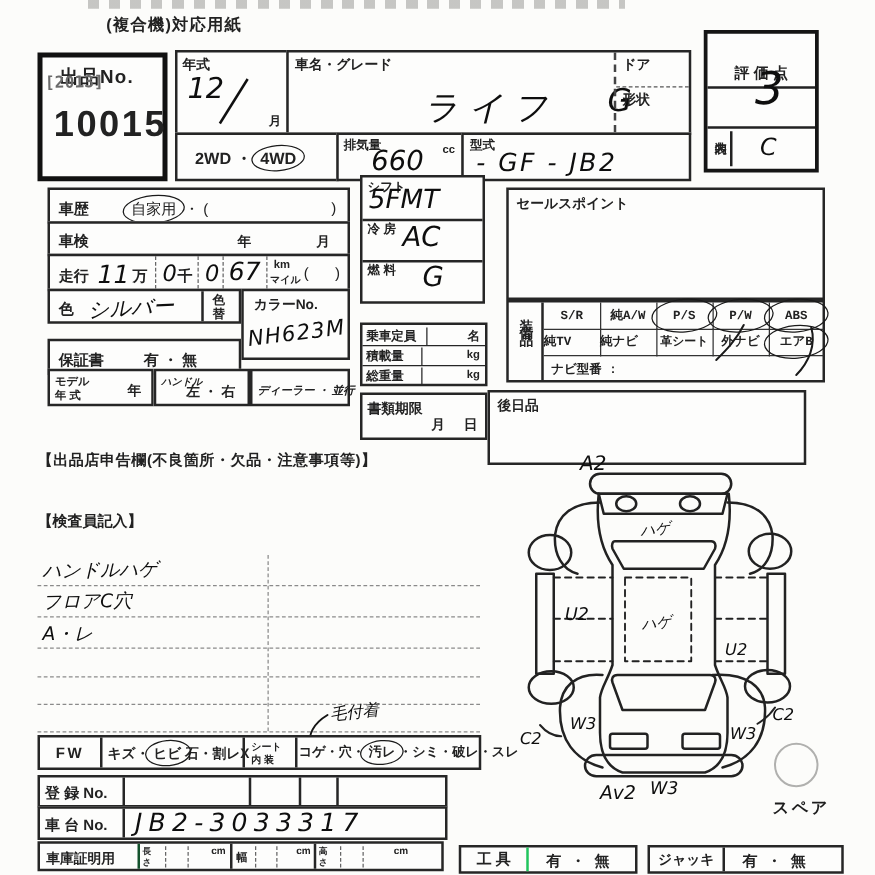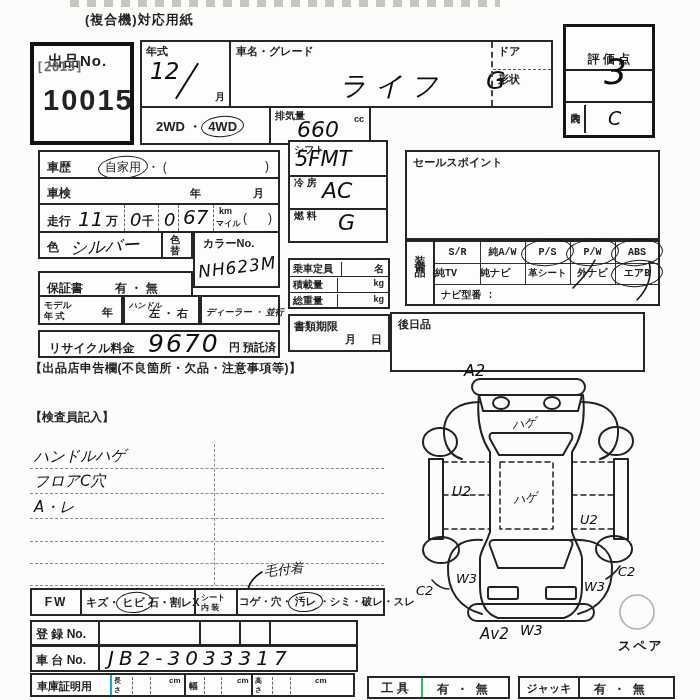--- a/index.html
+++ b/index.html
@@ -59,20 +59,24 @@
     <span class="lbl" style="left:14px;top:10px;font-size:13px;">
       <span>2WD ・</span>
       <span class="circled">4WD</span>
     </span>
   </div>
   <div class="box" style="left:269px;top:106px;width:102px;height:39px;">
     <div class="lbl" style="left:4px;top:1px;font-size:10px;">排気量</div>
     <div class="lbl" style="right:5px;top:6px;font-size:9px;">cc</div>
     <div class="hw" style="left:26px;top:9px;font-size:22px;">660</div>
   </div>
+  <div class="box" style="left:369px;top:106px;width:184px;height:39px;">
+    <div class="lbl" style="left:5px;top:1px;font-size:10px;">型式</div>
+    <div class="hw" style="left:10px;top:10px;font-size:20px;letter-spacing:2px;">- GF - JB2</div>
+  </div>
 
   <div class="box med" style="left:563px;top:24px;width:92px;height:114px;">
     <div class="abs" style="left:0;top:0;width:100%;height:20px;border-bottom:2px solid #222;text-align:center;margin-top:22px;">
       <span class="lbl" style="position:static;font-size:12px;">評 価 点</span>
     </div>
     <div class="hw" style="left:38px;top:24px;font-size:36px;">3</div>
     <div class="abs" style="left:0;bottom:0;width:100%;height:32px;border-top:2px solid #222;">
       <div class="abs vtext lbl" style="left:2px;top:2px;height:28px;font-size:10px;border-right:2px solid #222;padding-right:2px;">内装</div>
       <div class="hw" style="left:42px;top:4px;font-size:19px;">C</div>
     </div>
@@ -130,25 +134,20 @@
     <div class="lbl" style="left:4px;top:2px;font-size:9px;">モデル</div>
     <div class="lbl" style="left:4px;top:13px;font-size:9px;">年 式</div>
     <div class="lbl" style="right:8px;top:8px;font-size:11px;">年</div>
   </div>
   <div class="box" style="left:123px;top:295px;width:77px;height:30px;">
     <div class="lbl" style="left:4px;top:3px;font-size:8px;font-style:italic;">ハンドル</div>
     <div class="lbl" style="left:24px;top:9px;font-size:11px;">左 ・ 右</div>
   </div>
   <div class="box" style="left:200px;top:295px;width:80px;height:30px;">
     <div class="lbl" style="left:4px;top:9px;font-size:9px;font-style:italic;">ディーラー ・ 並行</div>
-  </div>
-  <div class="box" style="left:38px;top:330px;width:242px;height:28px;">
-    <div class="lbl" style="left:9px;top:8px;font-size:12px;">リサイクル料金</div>
-    <div class="hw" style="left:108px;top:-3px;font-size:25px;letter-spacing:2px;">9670</div>
-    <div class="lbl" style="left:189px;top:8px;font-size:11px;">円 預託済</div>
   </div>
   <div class="lbl" style="left:30px;top:360px;font-size:12px;letter-spacing:0.5px;">【出品店申告欄(不良箇所・欠品・注意事項等)】</div>
 
   <div class="box" style="left:288px;top:140px;width:100px;height:103px;">
     <div class="abs" style="left:0;top:0;width:100%;height:33px;border-bottom:2px solid #262626;">
       <div class="lbl" style="left:4px;top:1px;font-size:10px;">シフト</div>
       <div class="hw" style="left:5px;top:5px;font-size:21px;">5FMT</div>
     </div>
     <div class="abs" style="left:0;top:33px;width:100%;height:33px;border-bottom:2px solid #262626;">
       <div class="lbl" style="left:4px;top:1px;font-size:10px;">冷 房</div>
@@ -293,21 +292,21 @@
     <div class="abs" style="left:207px;top:0;height:22px;border-left:2px solid #262626;"></div>
     <div class="abs" style="left:237px;top:0;height:22px;border-left:2px solid #262626;"></div>
   </div>
   <div class="box" style="left:30px;top:645px;width:328px;height:27px;">
     <div class="abs" style="left:0;top:0;width:66px;height:23px;border-right:2px solid #262626;">
       <span class="lbl" style="left:4px;top:5px;font-size:12px;">車 台 No.</span>
     </div>
     <div class="hw" style="left:76px;top:-1px;font-size:20px;letter-spacing:5px;">JB2-3033317</div>
   </div>
   <div class="box" style="left:30px;top:673px;width:325px;height:24px;">
-    <div class="abs" style="left:0;top:0;width:78px;height:20px;border-right:2px solid #0ea5e9;">
+    <div class="abs" style="left:0;top:0;width:78px;height:20px;border-right:2px solid #14532d;">
       <span class="lbl" style="left:5px;top:4px;font-size:11px;">車庫証明用</span>
     </div>
     <div class="lbl" style="left:82px;top:1px;font-size:7px;">長</div>
     <div class="lbl" style="left:82px;top:10px;font-size:7px;">さ</div>
     <div class="dashv" style="left:100px;top:2px;height:17px;"></div>
     <div class="dashv" style="left:118px;top:2px;height:17px;"></div>
     <div class="lbl" style="left:137px;top:1px;font-size:8px;">cm</div>
     <div class="abs" style="left:152px;top:0;height:20px;border-left:2px solid #262626;"></div>
     <div class="lbl" style="left:157px;top:5px;font-size:9px;">幅</div>
     <div class="dashv" style="left:172px;top:2px;height:17px;"></div>

